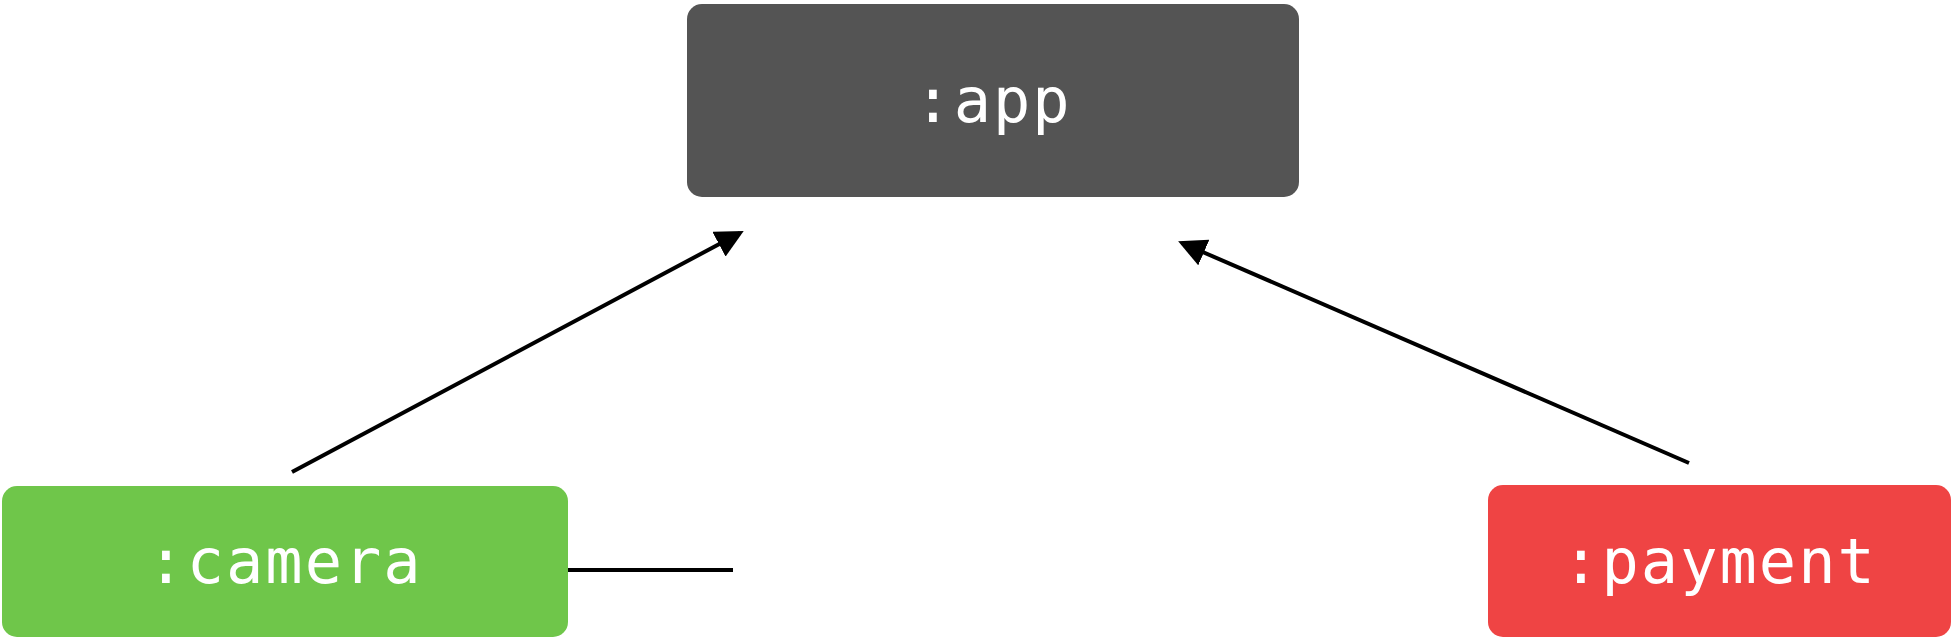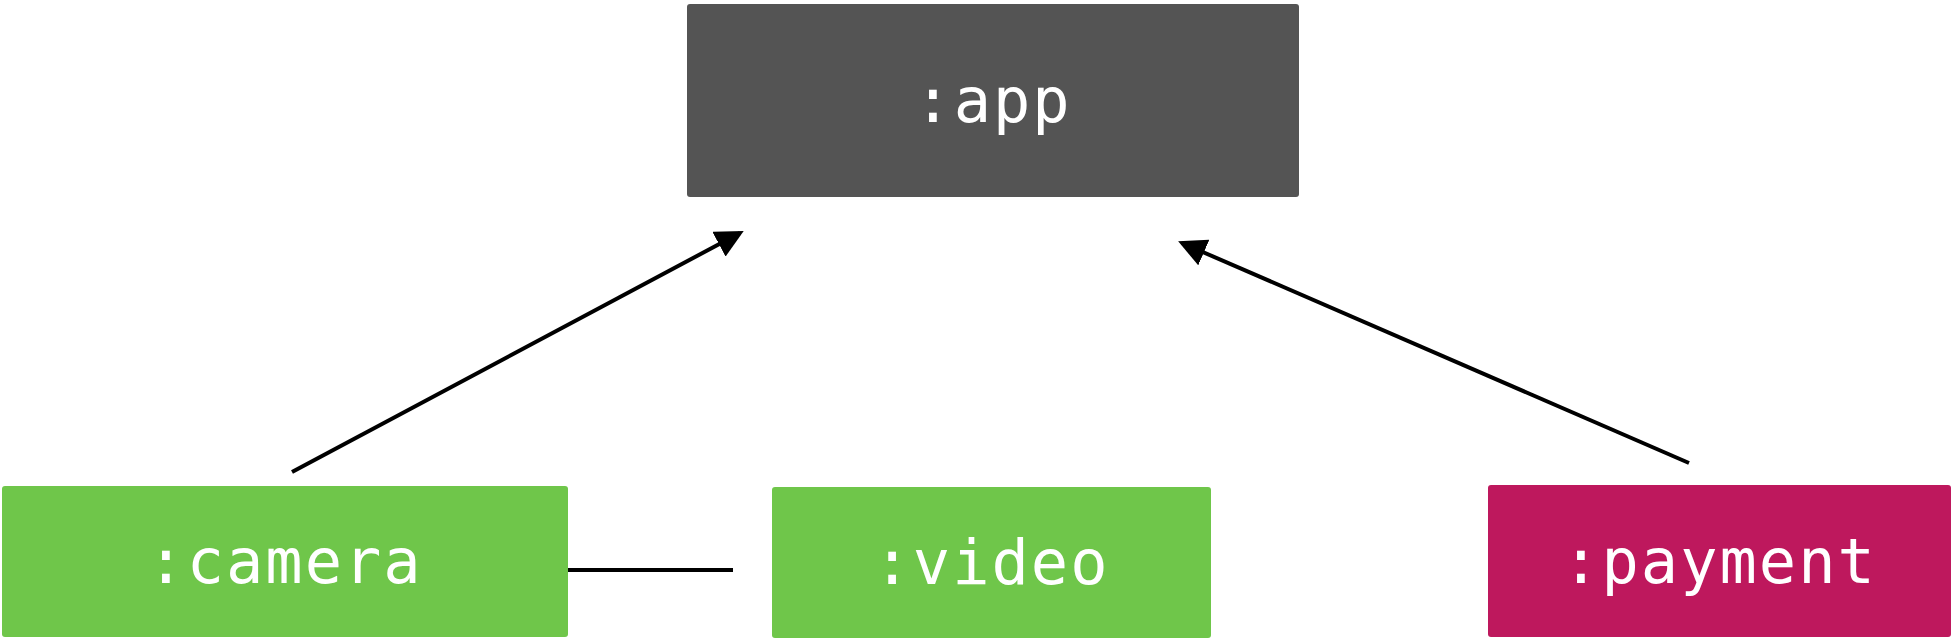--- a/index.html
+++ b/index.html
@@ -21,21 +21,21 @@
     top: 0;
     width: 1956px;
     height: 642px;
     pointer-events: none;
   }
   .node {
     position: absolute;
     display: flex;
     align-items: center;
     justify-content: center;
-    border-radius: 3px;
+    border-radius: 15px;
     color: #ffffff;
     font-size: 62px;
     letter-spacing: 2px;
     white-space: nowrap;
     user-select: none;
   }
   .node-app     { left: 687px;  top: 4px;   width: 612px; height: 193px; background: #545454; }
   .node-camera  { left: 2px;    top: 486px; width: 566px; height: 151px; background: #6FC64A; }
   .node-video   { left: 772px;  top: 487px; width: 439px; height: 151px; background: #6FC64A; }
   .node-payment { left: 1488px; top: 485px; width: 463px; height: 152px; background: #6FC64A; }
@@ -57,21 +57,18 @@
   </svg>
 
   <div class="node node-app" style="background: rgb(84, 84, 84);">
     <span>:app</span>
   </div>
 
   <div class="node node-camera" style="background: rgb(111, 198, 74);">
     <span>:camera</span>
   </div>
 
-  <div class="node node-video" style="background: rgb(111, 198, 74);">
-    <span>:video</span>
-  </div>
 
-  <div class="node node-payment" style="background: #be185d;">
+  <div class="node node-payment" style="background: #ef4444;">
     <span>:payment</span>
   </div>
 
 </div>
 
 </body></html>

